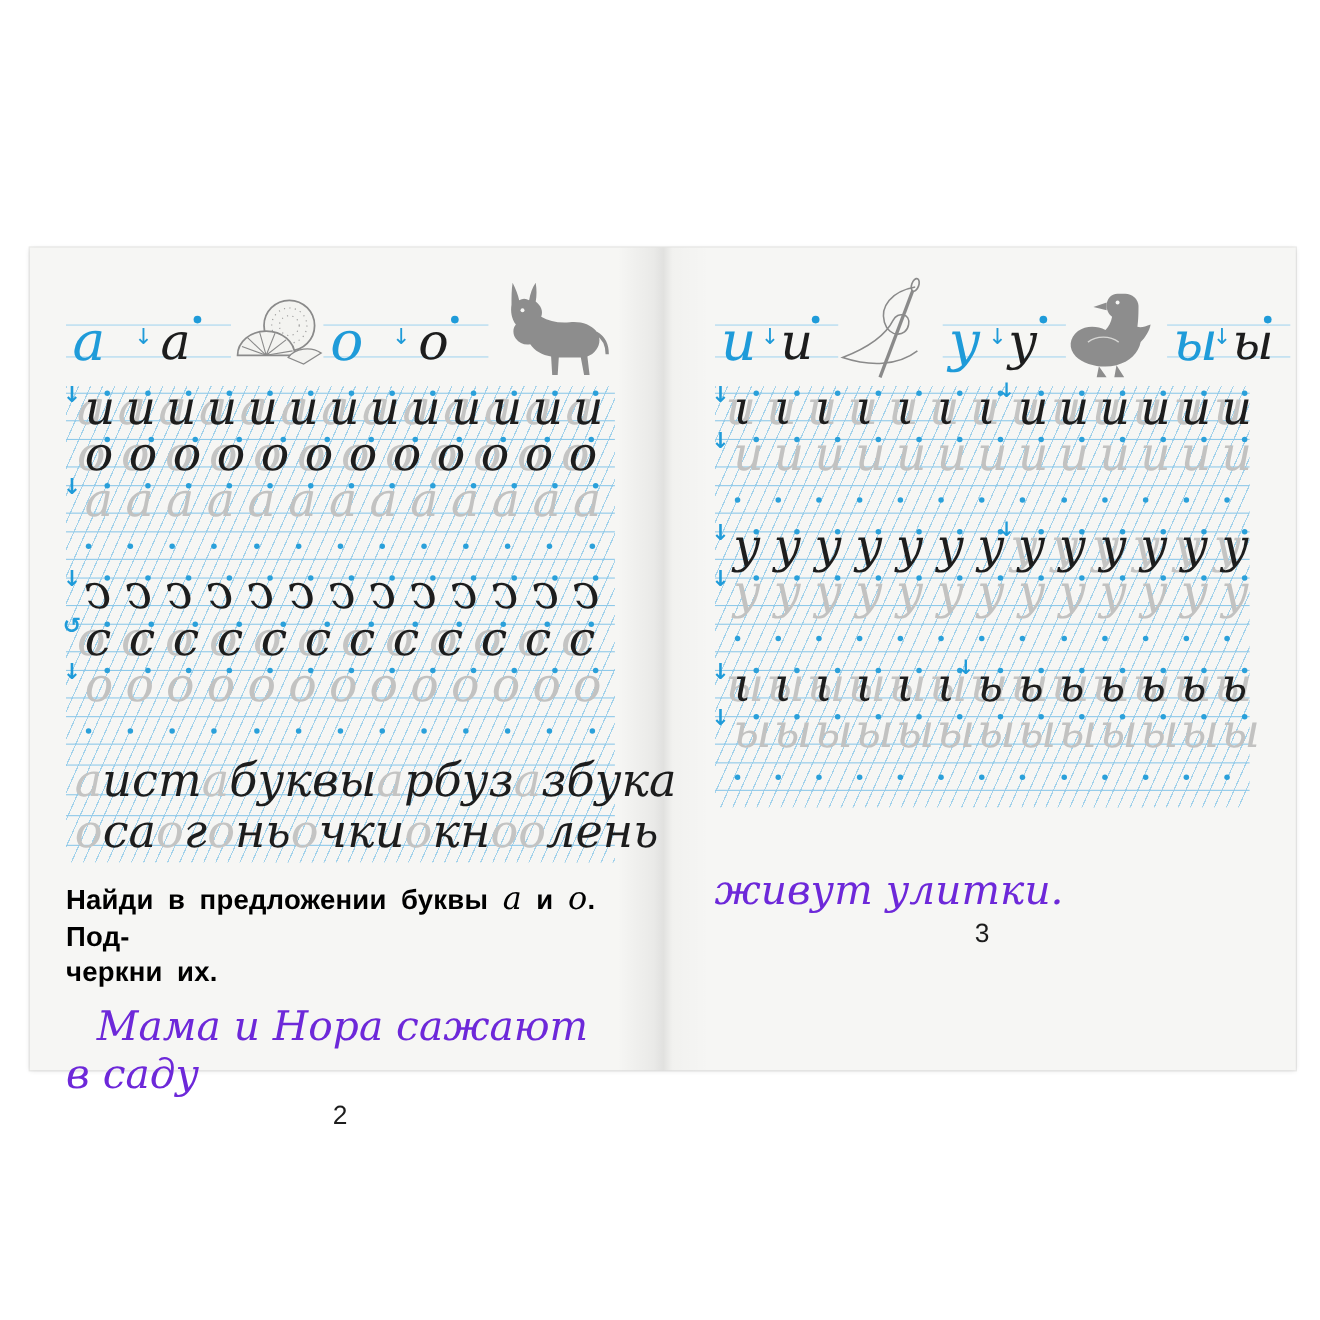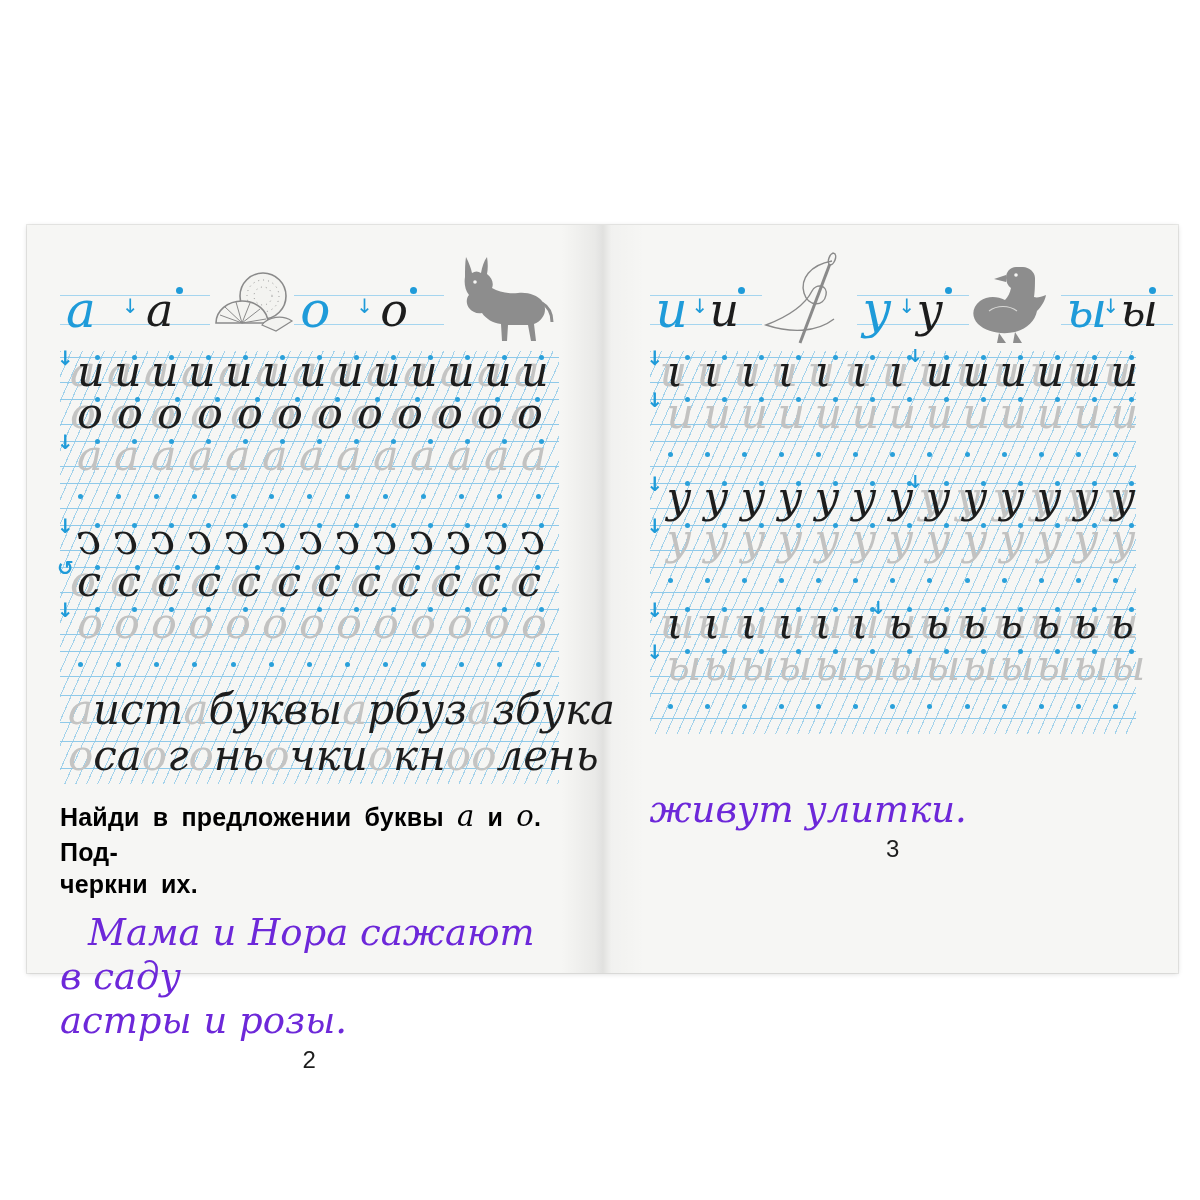--- a/index.html
+++ b/index.html
@@ -544,21 +544,21 @@
           <div class="wzone">
             <span class="word"><b class="wg">о</b><b class="wk">са</b></span>
             <span class="word"><b class="wg">о</b><b class="wk">г</b><b class="wg">о</b><b class="wk">нь</b></span>
             <span class="word"><b class="wg">о</b><b class="wk">чки</b></span>
             <span class="word"><b class="wg">о</b><b class="wk">кн</b><b class="wg">о</b></span>
             <span class="word"><b class="wg">о</b><b class="wk">лень</b></span>
           </div>
         </div>
       </div>
     <p class="instr"><span>Найди в предложении буквы </span><em class="cur">а</em><span> и </span><em class="cur">о</em><span>. Под-</span><br><span>черкни их.</span></p>
-    <p class="sent"><span class="sline first">Мама и Нора сажают в саду</span><br><span class="sline">астры и розы.</span></p>
+    <p class="sent"><span class="sline first">Мама и Нора сажают в саду</span><br></p>
     <div class="pno">2</div>
   </div>
 
   <div class="page right">
     <div class="hdr">
         <div class="lcard">
           <i class="lzone"></i>
           <span class="lblue">и</span>
           <span class="larr">↓</span>
           <span class="lblack">и</span>

